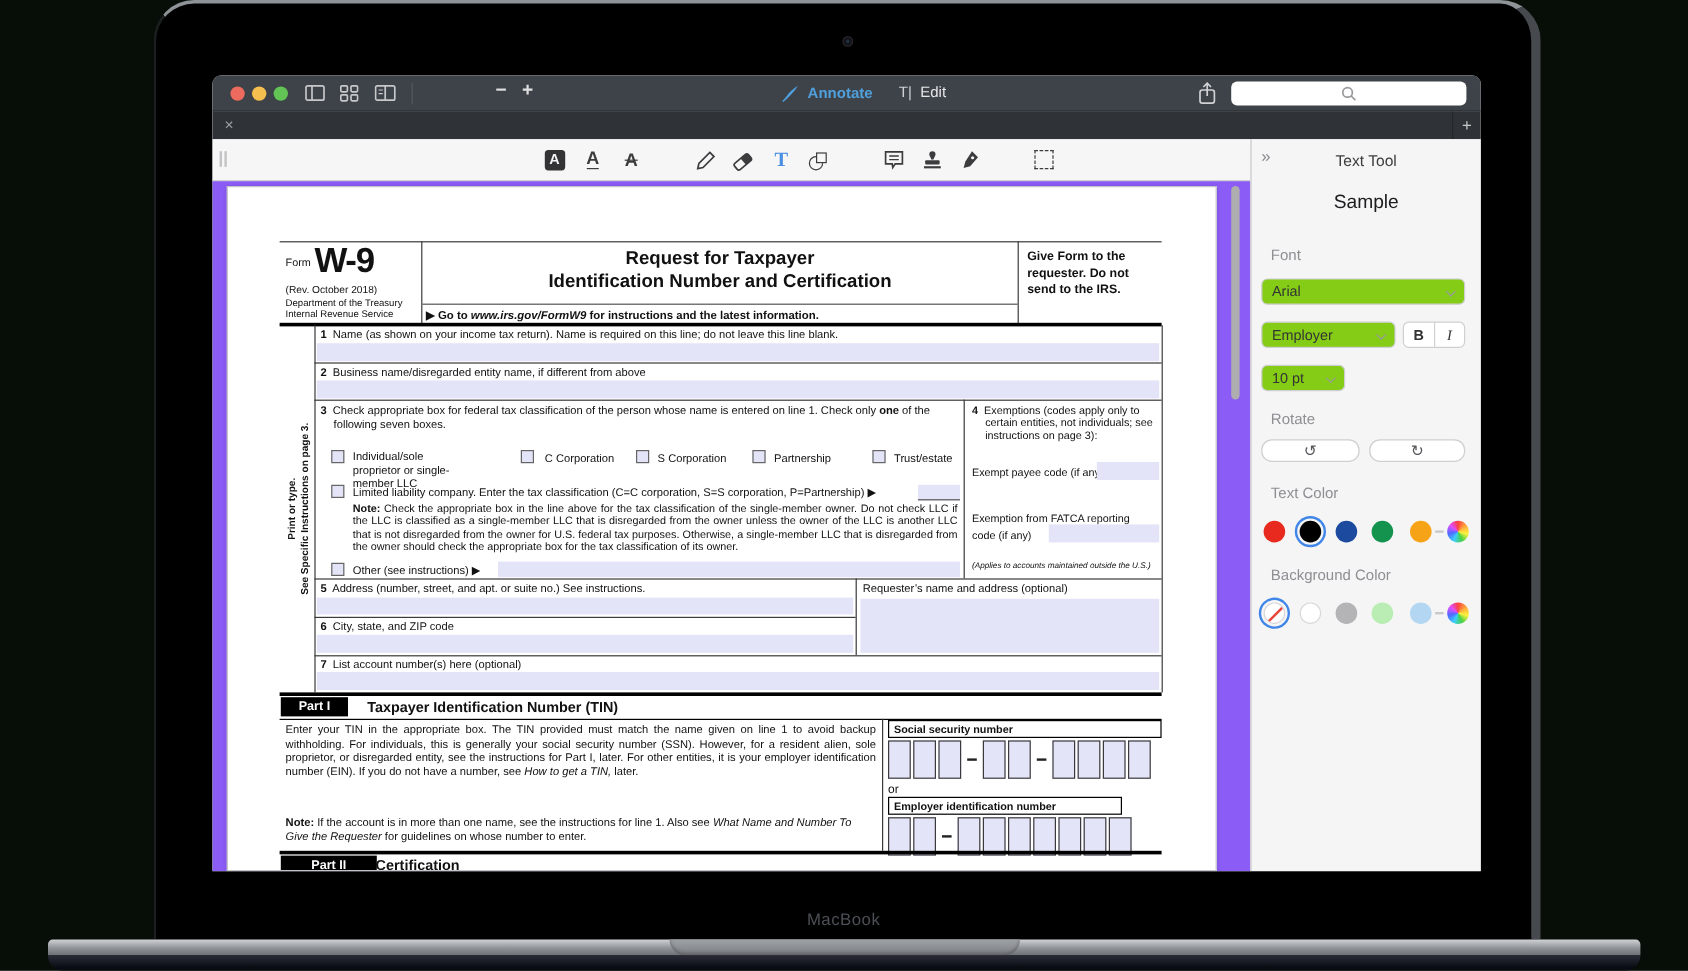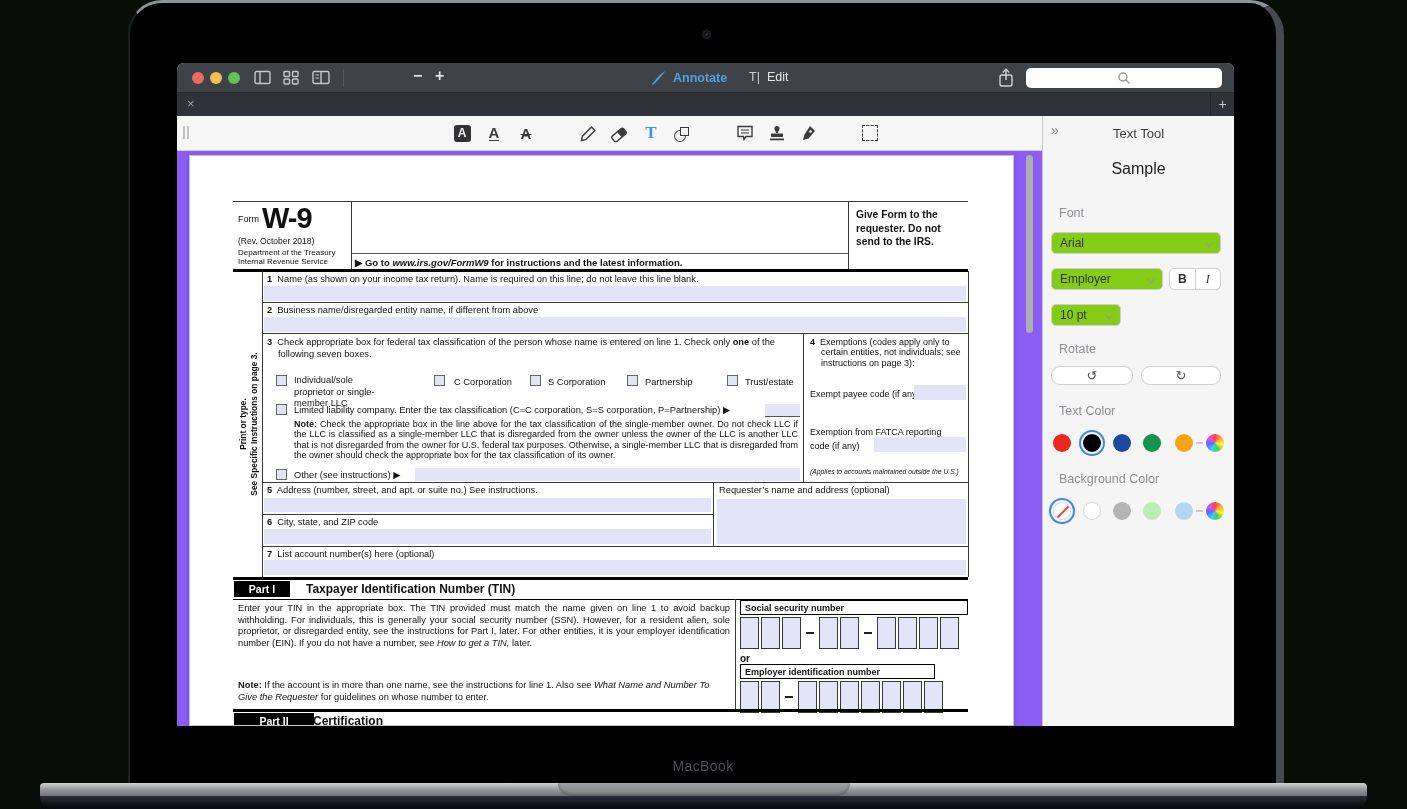--- a/index.html
+++ b/index.html
@@ -272,20 +272,22 @@
         <div class="vline" style="left:658px;top:45px;height:69px"></div>
         <div class="heavy" style="left:43px;top:113px;width:735px"></div>
 
         <div class="abs" style="left:48px;top:58px;font-size:9px">Form</div>
         <div class="abs" style="left:72px;top:46px;font-size:29px;font-weight:bold;letter-spacing:-1px">W-9</div>
         <div class="abs f8" style="left:48px;top:80px">(Rev. October 2018)</div>
         <div class="abs" style="left:48px;top:92px;font-size:8px">Department of the Treasury</div>
         <div class="abs" style="left:48px;top:101px;font-size:8px">Internal Revenue Service</div>
 
         <div class="abs" style="left:165px;top:50px;width:490px;text-align:center;font-size:15.5px;font-weight:bold;line-height:19px">
+          <div>Request for Taxpayer</div>
+          <div>Identification Number and Certification</div>
         </div>
         <div class="hline" style="left:162px;top:97px;width:496px;background:#555"></div>
         <div class="abs" style="left:165px;top:101px;width:490px;text-align:left;font-size:9.5px;font-weight:bold">
           <span>▶ Go to </span><span style="font-style:italic">www.irs.gov/FormW9</span><span> for instructions and the latest information.</span>
         </div>
         <div class="abs" style="left:666px;top:52px;width:108px;font-size:10.3px;font-weight:bold;line-height:13.5px">Give Form to the requester. Do not send to the IRS.</div>
 
         <div class="rot-wrap">
           <div class="rot-in">
             <div>Print or type.</div>
@@ -390,21 +392,21 @@
         <div class="cell" style="left:592px;top:461px"></div>
         <div class="tindash" style="left:616px;top:476px"></div>
         <div class="cell" style="left:629px;top:461px"></div>
         <div class="cell" style="left:650px;top:461px"></div>
         <div class="tindash" style="left:674px;top:476px"></div>
         <div class="cell" style="left:687px;top:461px"></div>
         <div class="cell" style="left:708px;top:461px"></div>
         <div class="cell" style="left:729px;top:461px"></div>
         <div class="cell" style="left:750px;top:461px"></div>
 
-        <div class="abs" style="left:550px;top:497px;font-size:10px;font-weight:bold">or</div>
+        <div class="abs" style="left:550px;top:497px;font-size:10px;font-weight:normal">or</div>
 
         <div class="abs" style="left:550px;top:508px;width:195px;height:15px;border:1px solid #000;font-size:9px;font-weight:bold;padding:2px 0 0 4px">Employer identification number</div>
         <div class="cell" style="left:550px;top:525px"></div>
         <div class="cell" style="left:571px;top:525px"></div>
         <div class="tindash" style="left:595px;top:540px"></div>
         <div class="cell" style="left:608px;top:525px"></div>
         <div class="cell" style="left:629px;top:525px"></div>
         <div class="cell" style="left:650px;top:525px"></div>
         <div class="cell" style="left:671px;top:525px"></div>
         <div class="cell" style="left:692px;top:525px"></div>

